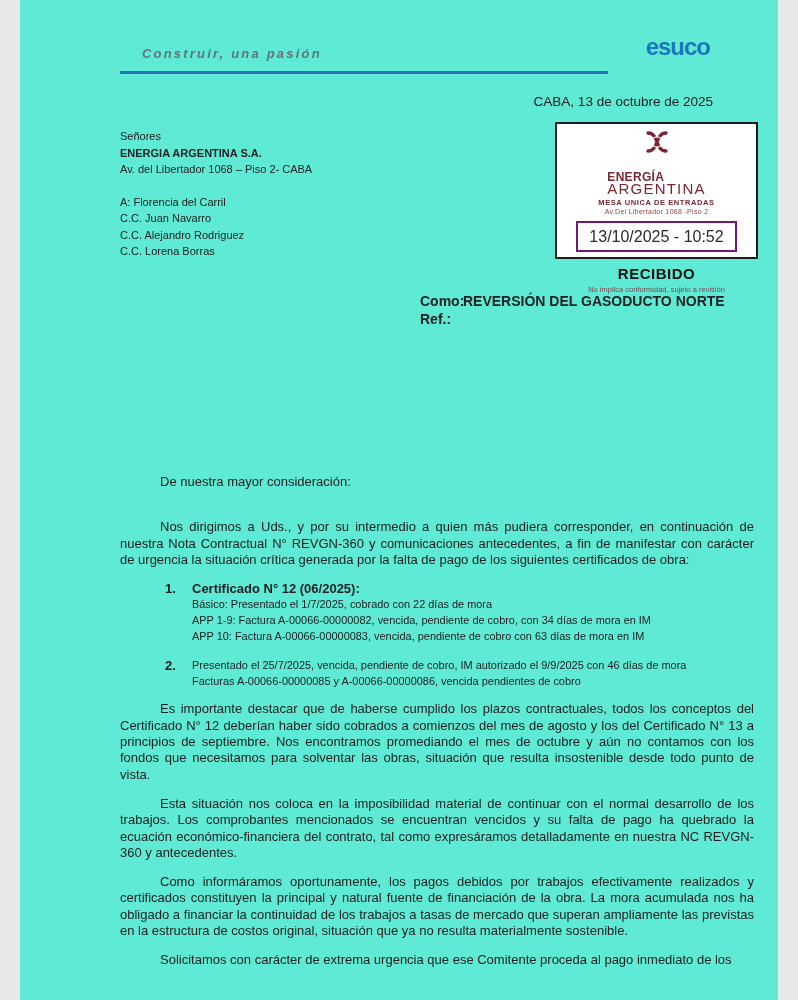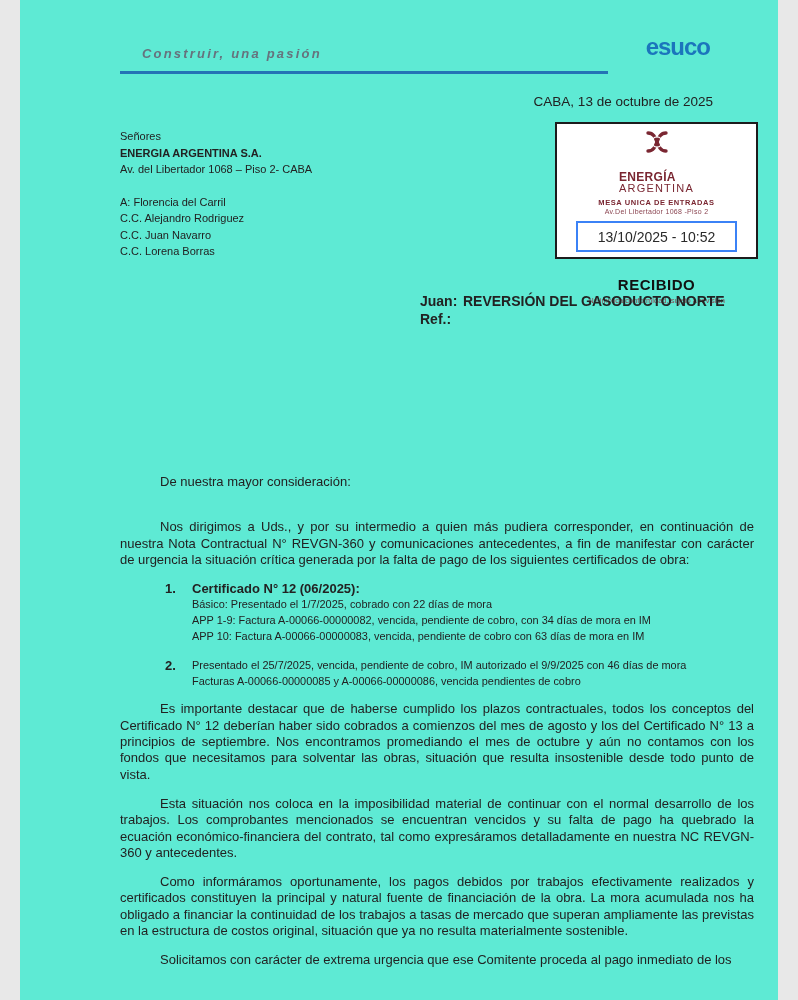--- a/index.html
+++ b/index.html
@@ -64,46 +64,46 @@
   }
   .stamp-logo-row {
     display: flex;
     align-items: center;
     justify-content: center;
     gap: 13px;
     flex-direction: column;
   }
   .stamp-org { text-align: left; color: #7a2631; }
   .stamp-org .l1 { font-size: 12px; font-weight: bold; letter-spacing: 0.3px; line-height: 12px; }
-  .stamp-org .l2 { font-size: 11px; letter-spacing: 1.2px; line-height: 11px; }
+  .stamp-org .l2 { font-size: 15px; letter-spacing: 1.2px; line-height: 11px; }
   .stamp-dept {
     margin-top: 4px;
     font-size: 7.5px;
     font-weight: bold;
     letter-spacing: 0.6px;
     color: #7a2631;
   }
   .stamp-addr {
     margin-top: 1px;
     font-size: 7px;
     letter-spacing: 0.3px;
     color: #8a4450;
   }
   .stamp-datebox {
     margin: 6px auto 0;
     width: 161px; height: 31px;
-    border: 2px solid #3b82f6;
+    border: 2px solid #701a75;
     display: flex;
     align-items: center;
     justify-content: center;
-    font-size: 14px;
+    font-size: 16px;
     color: #2a2a2a;
   }
   .stamp-received {
-    margin-top: 24px;
+    margin-top: 13px;
     font-size: 15px;
     font-weight: bold;
     letter-spacing: 0.5px;
     color: #111;
   }
   .stamp-disclaimer {
     margin-top: 3px;
     font-size: 7.5px;
     color: #8a4450;
   }
@@ -153,22 +153,22 @@
   <div class="header-rule"></div>
   <div class="logo-text">esuco</div>
   <div class="date-line">CABA, 13 de octubre de 2025</div>
 
   <div class="recipient">
     <div>Señores</div>
     <div class="bold">ENERGIA ARGENTINA S.A.</div>
     <div>Av. del Libertador 1068 – Piso 2- CABA</div>
     <div class="gap"></div>
     <div>A: Florencia del Carril</div>
+    <div>C.C. Juan Navarro</div>
     <div>C.C. Alejandro Rodriguez</div>
-    <div>C.C. Juan Navarro</div>
     <div>C.C. Lorena Borras</div>
   </div>
 
   <div class="stamp">
     <div class="stamp-logo-row">
       <span>
         <svg width="26" height="24" viewBox="0 0 26 24">
           <g fill="none" stroke="#7a2631" stroke-width="3.4" stroke-linecap="round">
             <path d="M4 3 C 15 3, 11 21, 22 21"></path>
             <path d="M22 3 C 11 3, 15 21, 4 21"></path>
@@ -185,21 +185,21 @@
     <div class="stamp-addr">Av.Del Libertador 1068 -Piso 2</div>
     <div class="stamp-datebox">
       <span>13/10/2025 - 10:52</span>
     </div>
     <div class="stamp-received">RECIBIDO</div>
     <div class="stamp-disclaimer">No implica conformidad, sujeto a revisión</div>
   </div>
 
   <div class="refblock">
     <div class="ref-row">
-      <div class="ref-label">Juan:</div>
+      <div class="ref-label">Como:</div>
       <div class="ref-value">REVERSIÓN DEL GASODUCTO NORTE</div>
     </div>
     <div class="ref-row">
       <div class="ref-label">Ref.:</div>
     </div>
   </div>
 
   <div class="body">
     <div class="salutation">De nuestra mayor consideración:</div>
     <p>Nos dirigimos a Uds., y por su intermedio a quien más pudiera corresponder, en continuación de nuestra Nota Contractual N° REVGN-360 y comunicaciones antecedentes, a fin de manifestar con carácter de urgencia la situación crítica generada por la falta de pago de los siguientes certificados de obra:</p>

